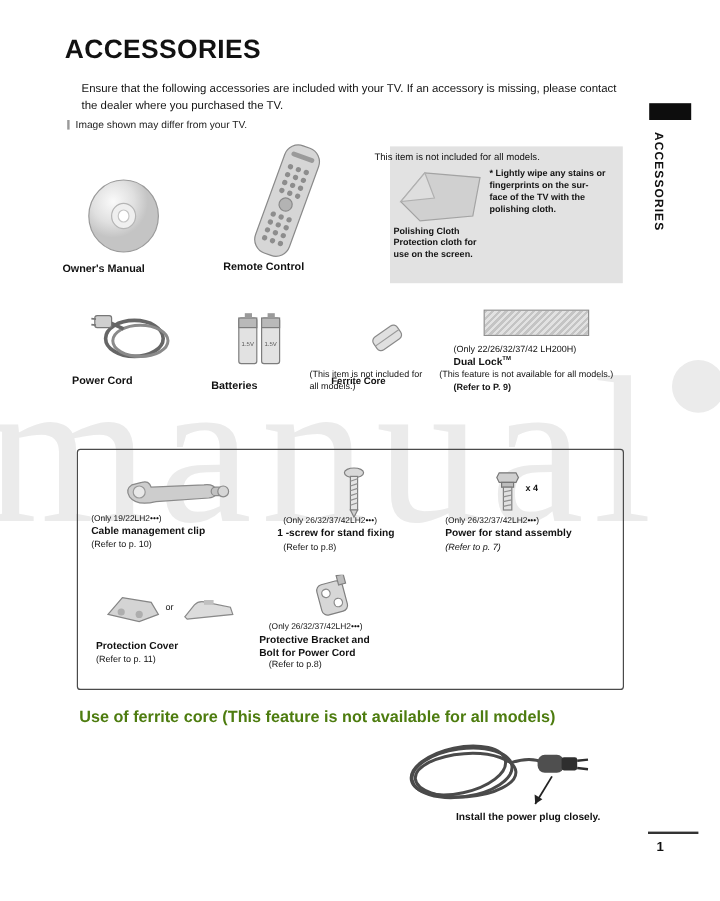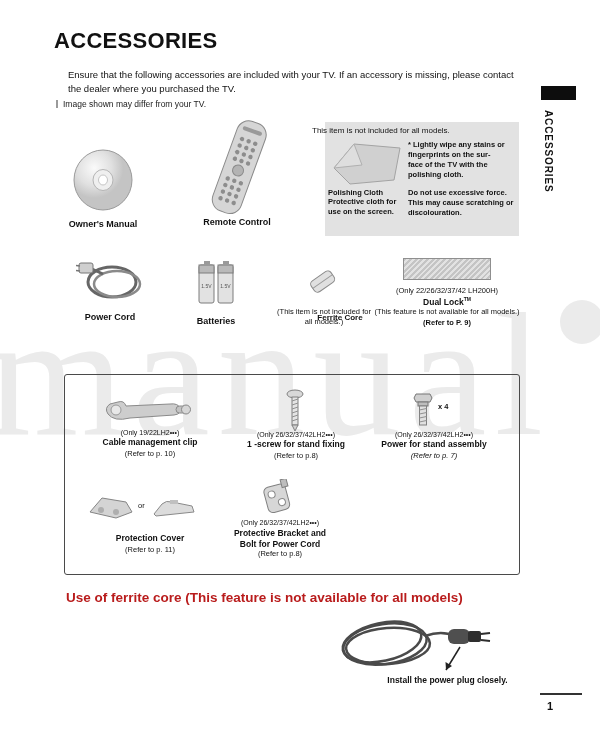--- a/index.html
+++ b/index.html
@@ -2,21 +2,21 @@
 <html><head>
 <meta charset="utf-8">
 <style>
   * { margin:0; padding:0; box-sizing:border-box; }
   html,body { background:#fff; }
   .page {
     position:relative; width:600px; height:751px; background:#fff;
     font-family:"Liberation Sans", sans-serif; color:#111; overflow:hidden;
   }
   .abs { position:absolute; }
-  .c { text-align:center; }
+  .c { }
   .preline { white-space:pre-line; }
 
   .watermark {
     position:absolute; left:-12px; top:288px; z-index:0;
     font-family:"Liberation Serif", serif; font-size:175px; line-height:1;
     color:#ebebeb; letter-spacing:8px; user-select:none; pointer-events:none;
   }
   .watermark-dot {
     position:absolute; left:560px; top:300px; width:44px; height:44px;
     border-radius:50%; background:#ebebeb; z-index:0;
@@ -87,21 +87,21 @@
   .cover-or   { left:138px; top:501px; font-size:7.5px; }
   .coverB-svg { left:152px; top:496px; }
   .cover-title{ left:80px;  top:533px; width:140px; }
   .cover-ref  { left:80px;  top:545px; width:140px; }
   .bracket-svg  { left:258px; top:479px; }
   .bracket-only { left:224px; top:519px; width:112px; }
   .bracket-title{ left:216px; top:528px; width:128px; line-height:1.25; }
   .bracket-ref  { left:224px; top:549px; width:112px; }
 
   
-  .section-heading { left:66px; top:590px; font-size:13.5px; color:#b91c1c; }
+  .section-heading { left:66px; top:590px; font-size:13.5px; color:#4d7c0f; }
   .section-body    { left:66px; top:623px; width:262px; font-size:9px; line-height:1.6; }
   .ferritecord-svg { left:330px; top:610px; }
   .install-label   { left:380px; top:675px; width:135px; }
 
   .bottom-rule { left:540px; top:693px; width:42px; height:1.5px; background:#333; }
   .page-number { left:540px; top:700px; width:42px; font-size:11px; font-weight:bold; padding-left:7px; }
 </style>
 </head>
 <body>
 
@@ -169,25 +169,22 @@
   <div class="abs gb-header">This item is not included for all models.</div>
   <svg class="abs cloth-svg" width="78" height="50" viewBox="0 0 78 50">
     <polygon points="6,30 26,6 72,10 66,42 22,46" fill="#d0d0d0" stroke="#a3a3a3"></polygon>
     <path d="M26,6 L34,27 L6,30 Z" fill="#dedede" stroke="#b0b0b0"></path>
   </svg>
   <div class="abs gb-tip preline">* Lightly wipe any stains or
 fingerprints on the sur-
 face of the TV with the
 polishing cloth.</div>
   <div class="abs gb-cloth-title">Polishing Cloth</div>
-  <div class="abs gb-cloth-desc preline">Protective cloth for
+  <div class="abs gb-cloth-desc preline">Protection cloth for
 use on the screen.</div>
-  <div class="abs gb-warning preline">Do not use excessive force.
-This may cause scratching or
-discolouration.</div>
 
   <svg class="abs powercord-svg" width="72" height="50" viewBox="0 0 72 50">
     <ellipse cx="36" cy="27" rx="24" ry="15" fill="none" stroke="#666" stroke-width="3"></ellipse>
     <ellipse cx="41" cy="29" rx="23" ry="13" fill="none" stroke="#8a8a8a" stroke-width="2.5"></ellipse>
     <line x1="16" y1="14" x2="27" y2="19" stroke="#666" stroke-width="3"></line>
     <rect x="3" y="8" width="14" height="10" rx="2" fill="#cfcfcf" stroke="#777"></rect>
     <line x1="0" y1="10.5" x2="4" y2="11" stroke="#777" stroke-width="1.5"></line>
     <line x1="0" y1="15.5" x2="4" y2="16" stroke="#777" stroke-width="1.5"></line>
   </svg>
   <div class="abs c lbl9 power-label">Power Cord</div>

